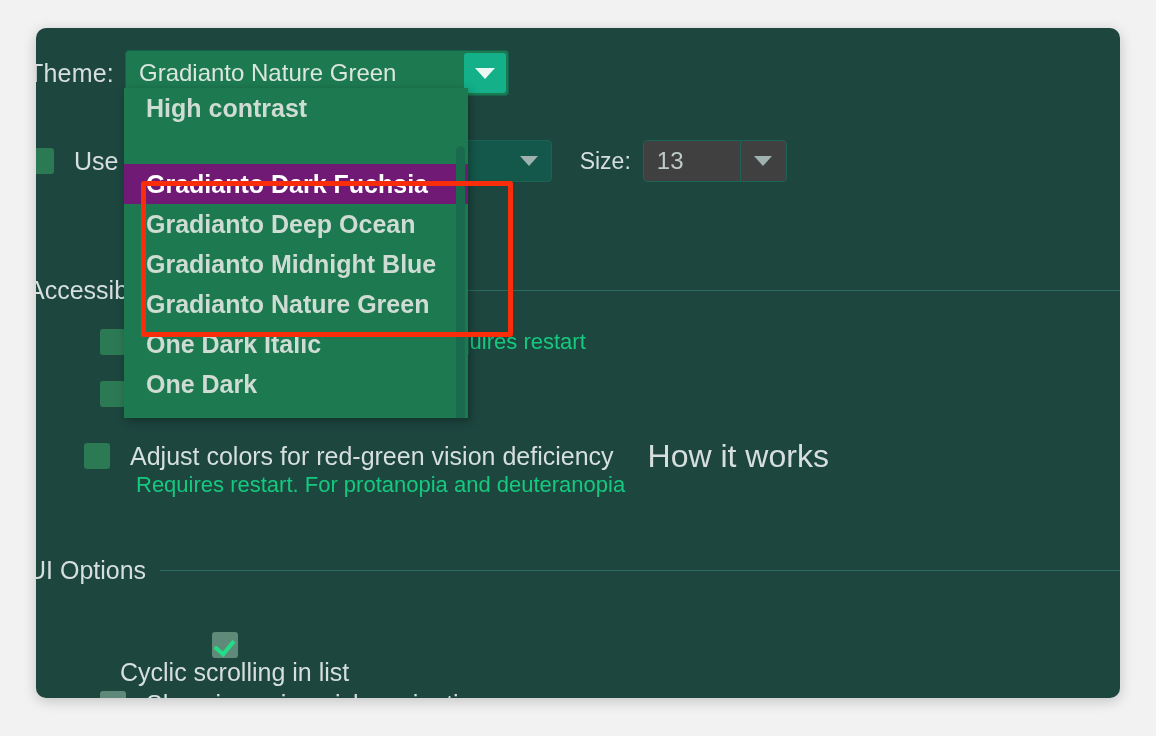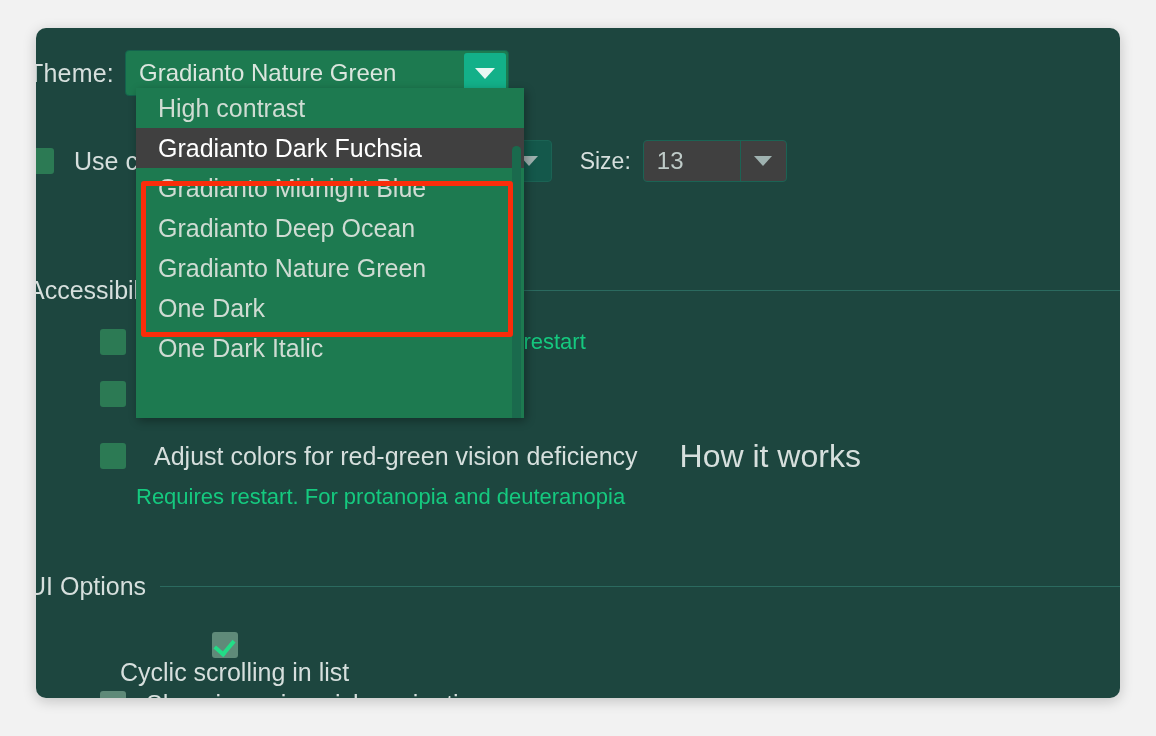--- a/index.html
+++ b/index.html
@@ -182,21 +182,21 @@
     color: #d6dfdd;
     white-space: nowrap;
     padding-right: 14px;
   }
   .section-rule {
     flex: 1 1 auto;
     height: 1px;
     background: #2b6a5f;
   }
   #sec-accessibility { left: 0px; top: 248px; }
-  #sec-uioptions     { left: 0px; top: 544px; }
+  #sec-uioptions     { left: 0px; top: 528px; }
 
   
   .cbrow {
     position: absolute;
     display: flex;
     align-items: center;
     height: 32px;
   }
   .cbrow .row-label { margin-left: 20px; }
   .hint-inline {
@@ -206,55 +206,57 @@
     white-space: nowrap;
   }
   .link-inline {
     font-size: 32px;
     color: #d6dfdd;
     margin-left: 34px;
     white-space: nowrap;
   }
   #cb-sub1 { left: 72px; top: 298px; }
   #cb-sub2 { left: 72px; top: 350px; }
-  #cb-sub3 { left: 72px; top: 412px; gap: 8px; }
+  #cb-sub3 { left: 56px; top: 412px; }
   .hint-block {
     position: absolute;
     left: 108px;
-    top: 456px;
+    top: 444px;
     font-size: 22px;
     color: #15c97f;
     white-space: nowrap;
   }
   #cb-ui1 { left: 72px; top: 604px; flex-direction: column; }
   #cb-ui2 { left: 72px; top: 660px; }
 
   
   #dropdown {
     position: absolute;
-    left: 136px;
+    left: 124px;
     top: 88px;
-    width: 388px;
+    width: 344px;
     height: 330px;
     background: #1d7a50;
     box-shadow: 2px 3px 9px rgba(0,0,0,0.33);
     overflow: hidden;
+    font-weight: bold;
   }
   .dd-item {
     height: 40px;
     display: flex;
     align-items: center;
     padding-left: 22px;
     font-size: 25px;
     color: #cfdcd3;
     white-space: nowrap;
   }
   .dd-item.selected {
-    background: #404040;
+    background: #701a75;
     color: #ffffff;
+    margin-top: 36px;
   }
   #dd-scrollbar {
     position: absolute;
     right: 3px;
     top: 58px;
     width: 9px;
     height: 290px;
     background: #1a6a4d;
     border-radius: 5px;
   }
@@ -345,23 +347,23 @@
         <span class="chk checked"></span>
         <span class="row-label">Show icons in quick navigation</span>
       </div>
 
     </div>
   </div>
 
   <div id="dropdown">
     <div class="dd-item">High contrast</div>
     <div class="dd-item selected">Gradianto Dark Fuchsia</div>
+    <div class="dd-item">Gradianto Deep Ocean</div>
     <div class="dd-item">Gradianto Midnight Blue</div>
-    <div class="dd-item">Gradianto Deep Ocean</div>
     <div class="dd-item">Gradianto Nature Green</div>
+    <div class="dd-item">One Dark Italic</div>
     <div class="dd-item">One Dark</div>
-    <div class="dd-item">One Dark Italic</div>
     <div id="dd-scrollbar"></div>
   </div>
 
   <div id="annotation"></div>
 
 </div>
 
 </body></html>

